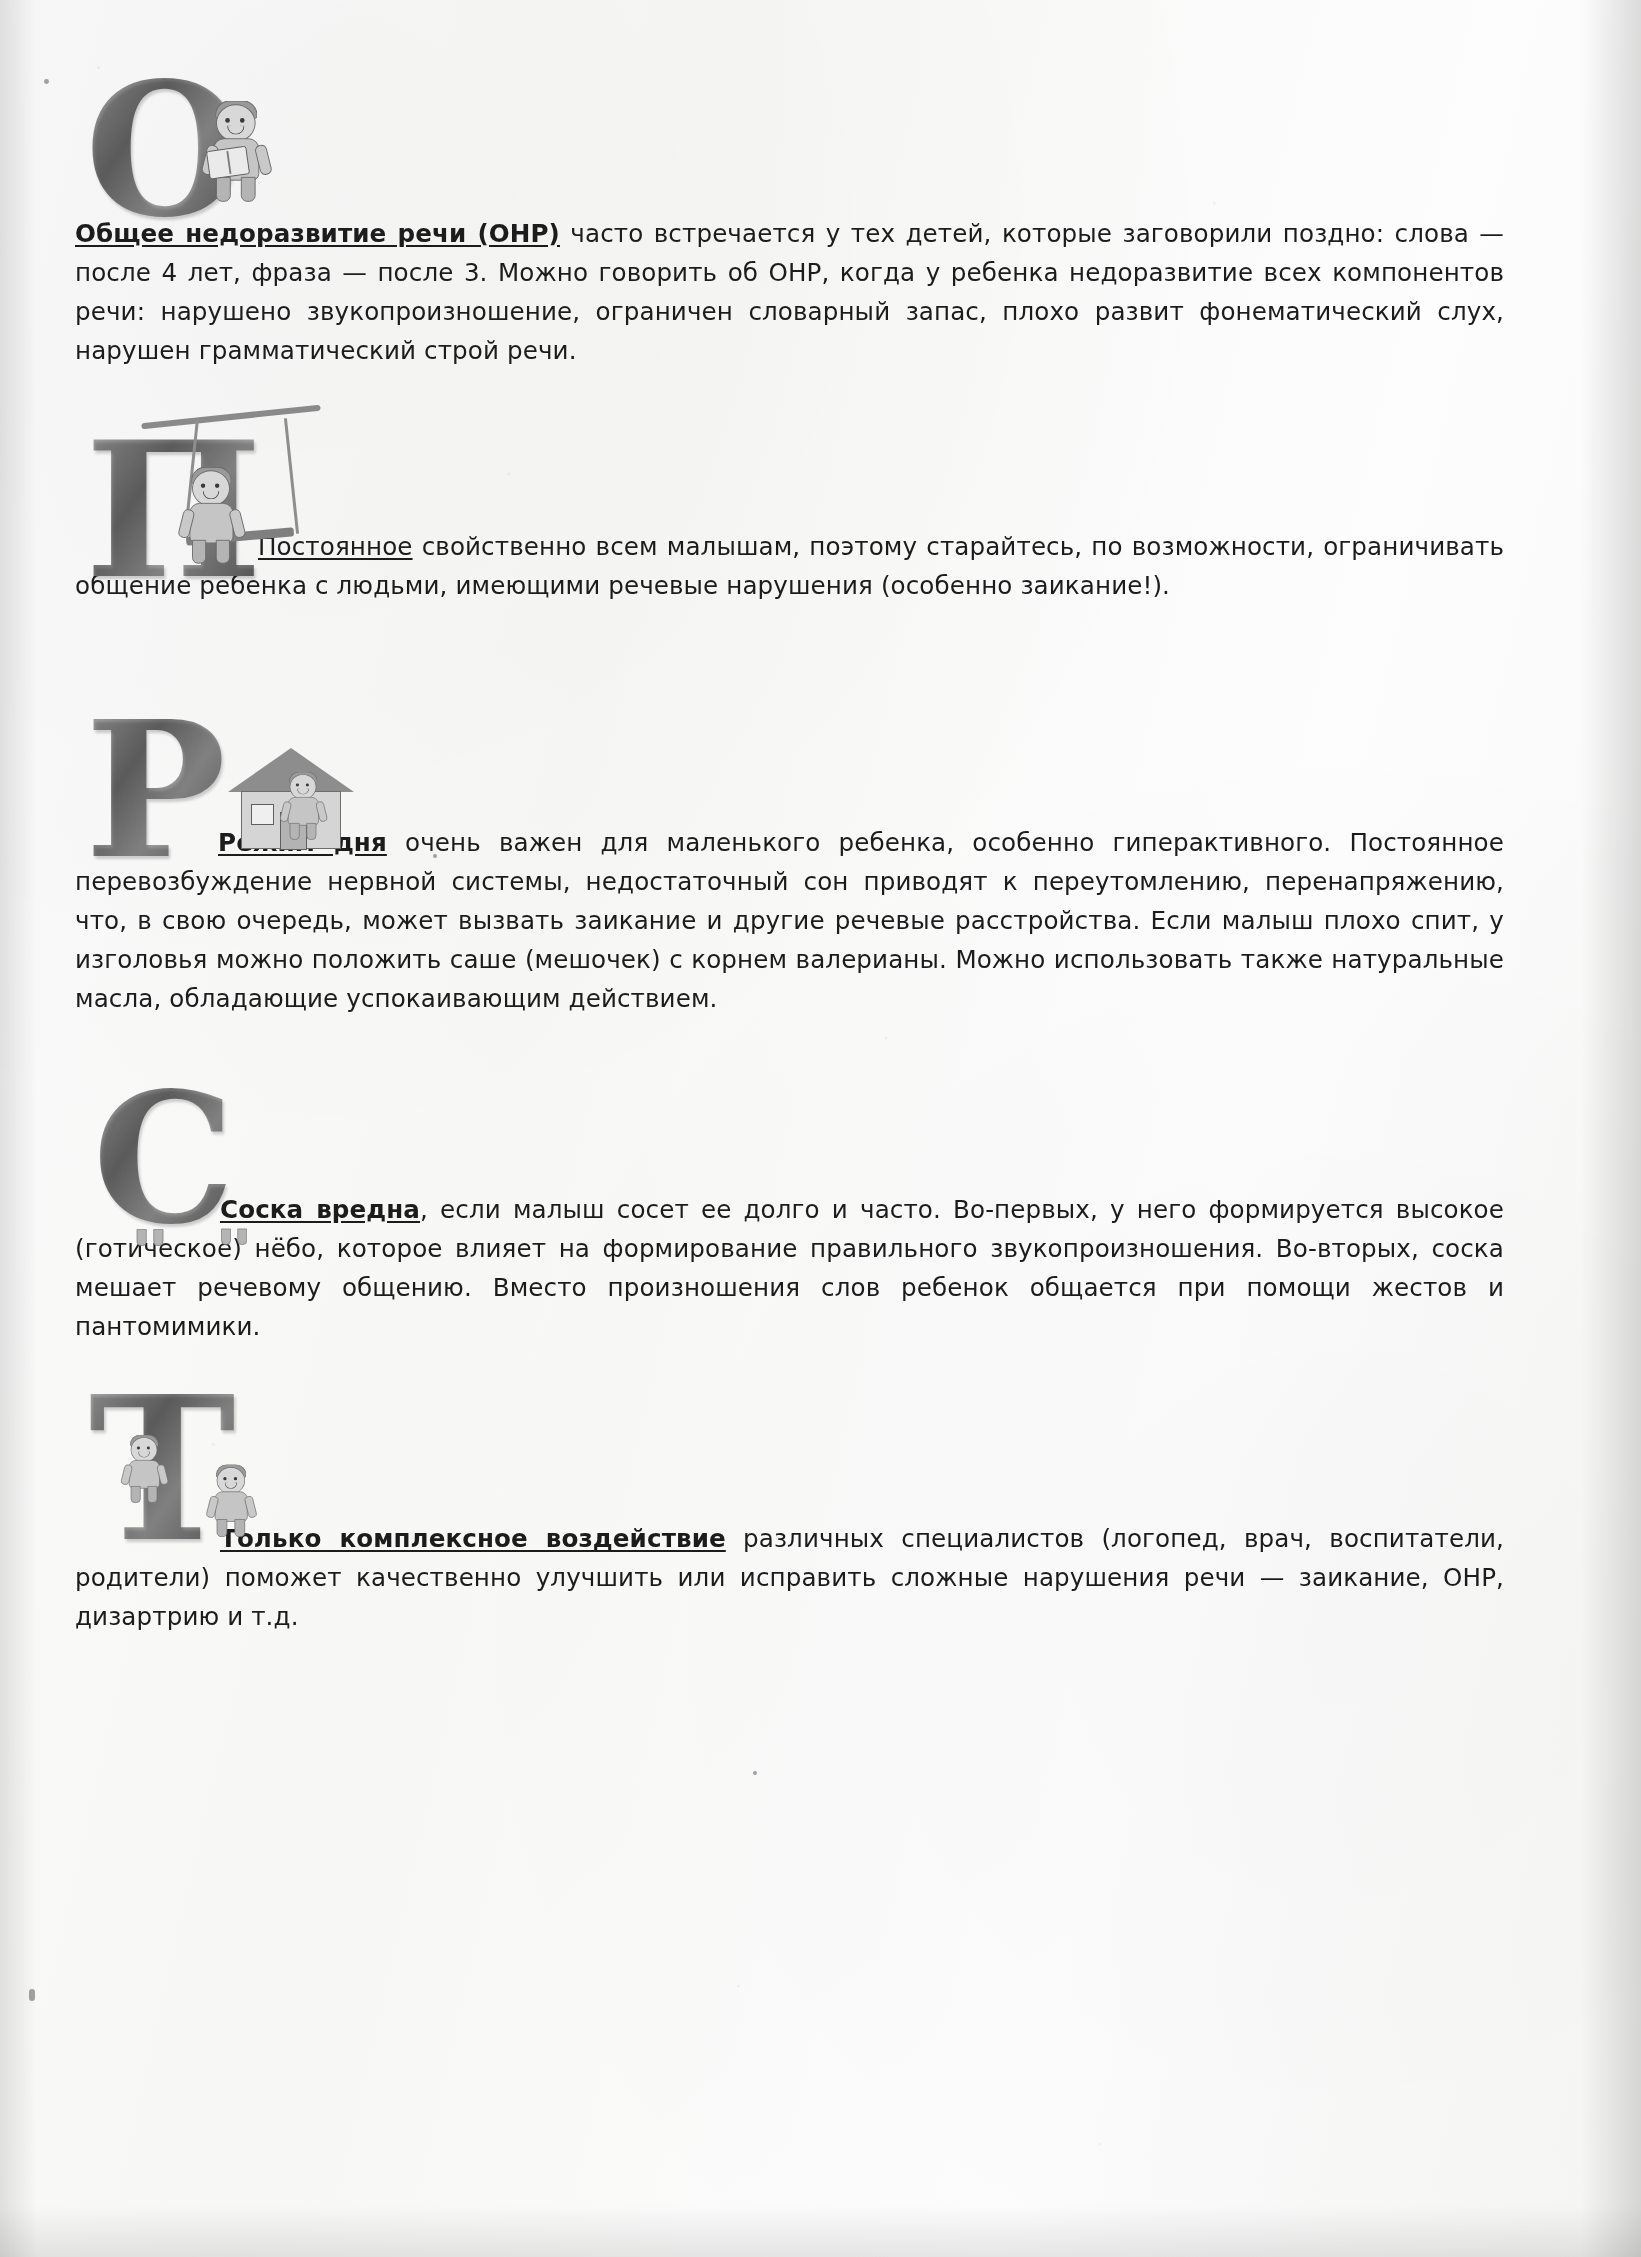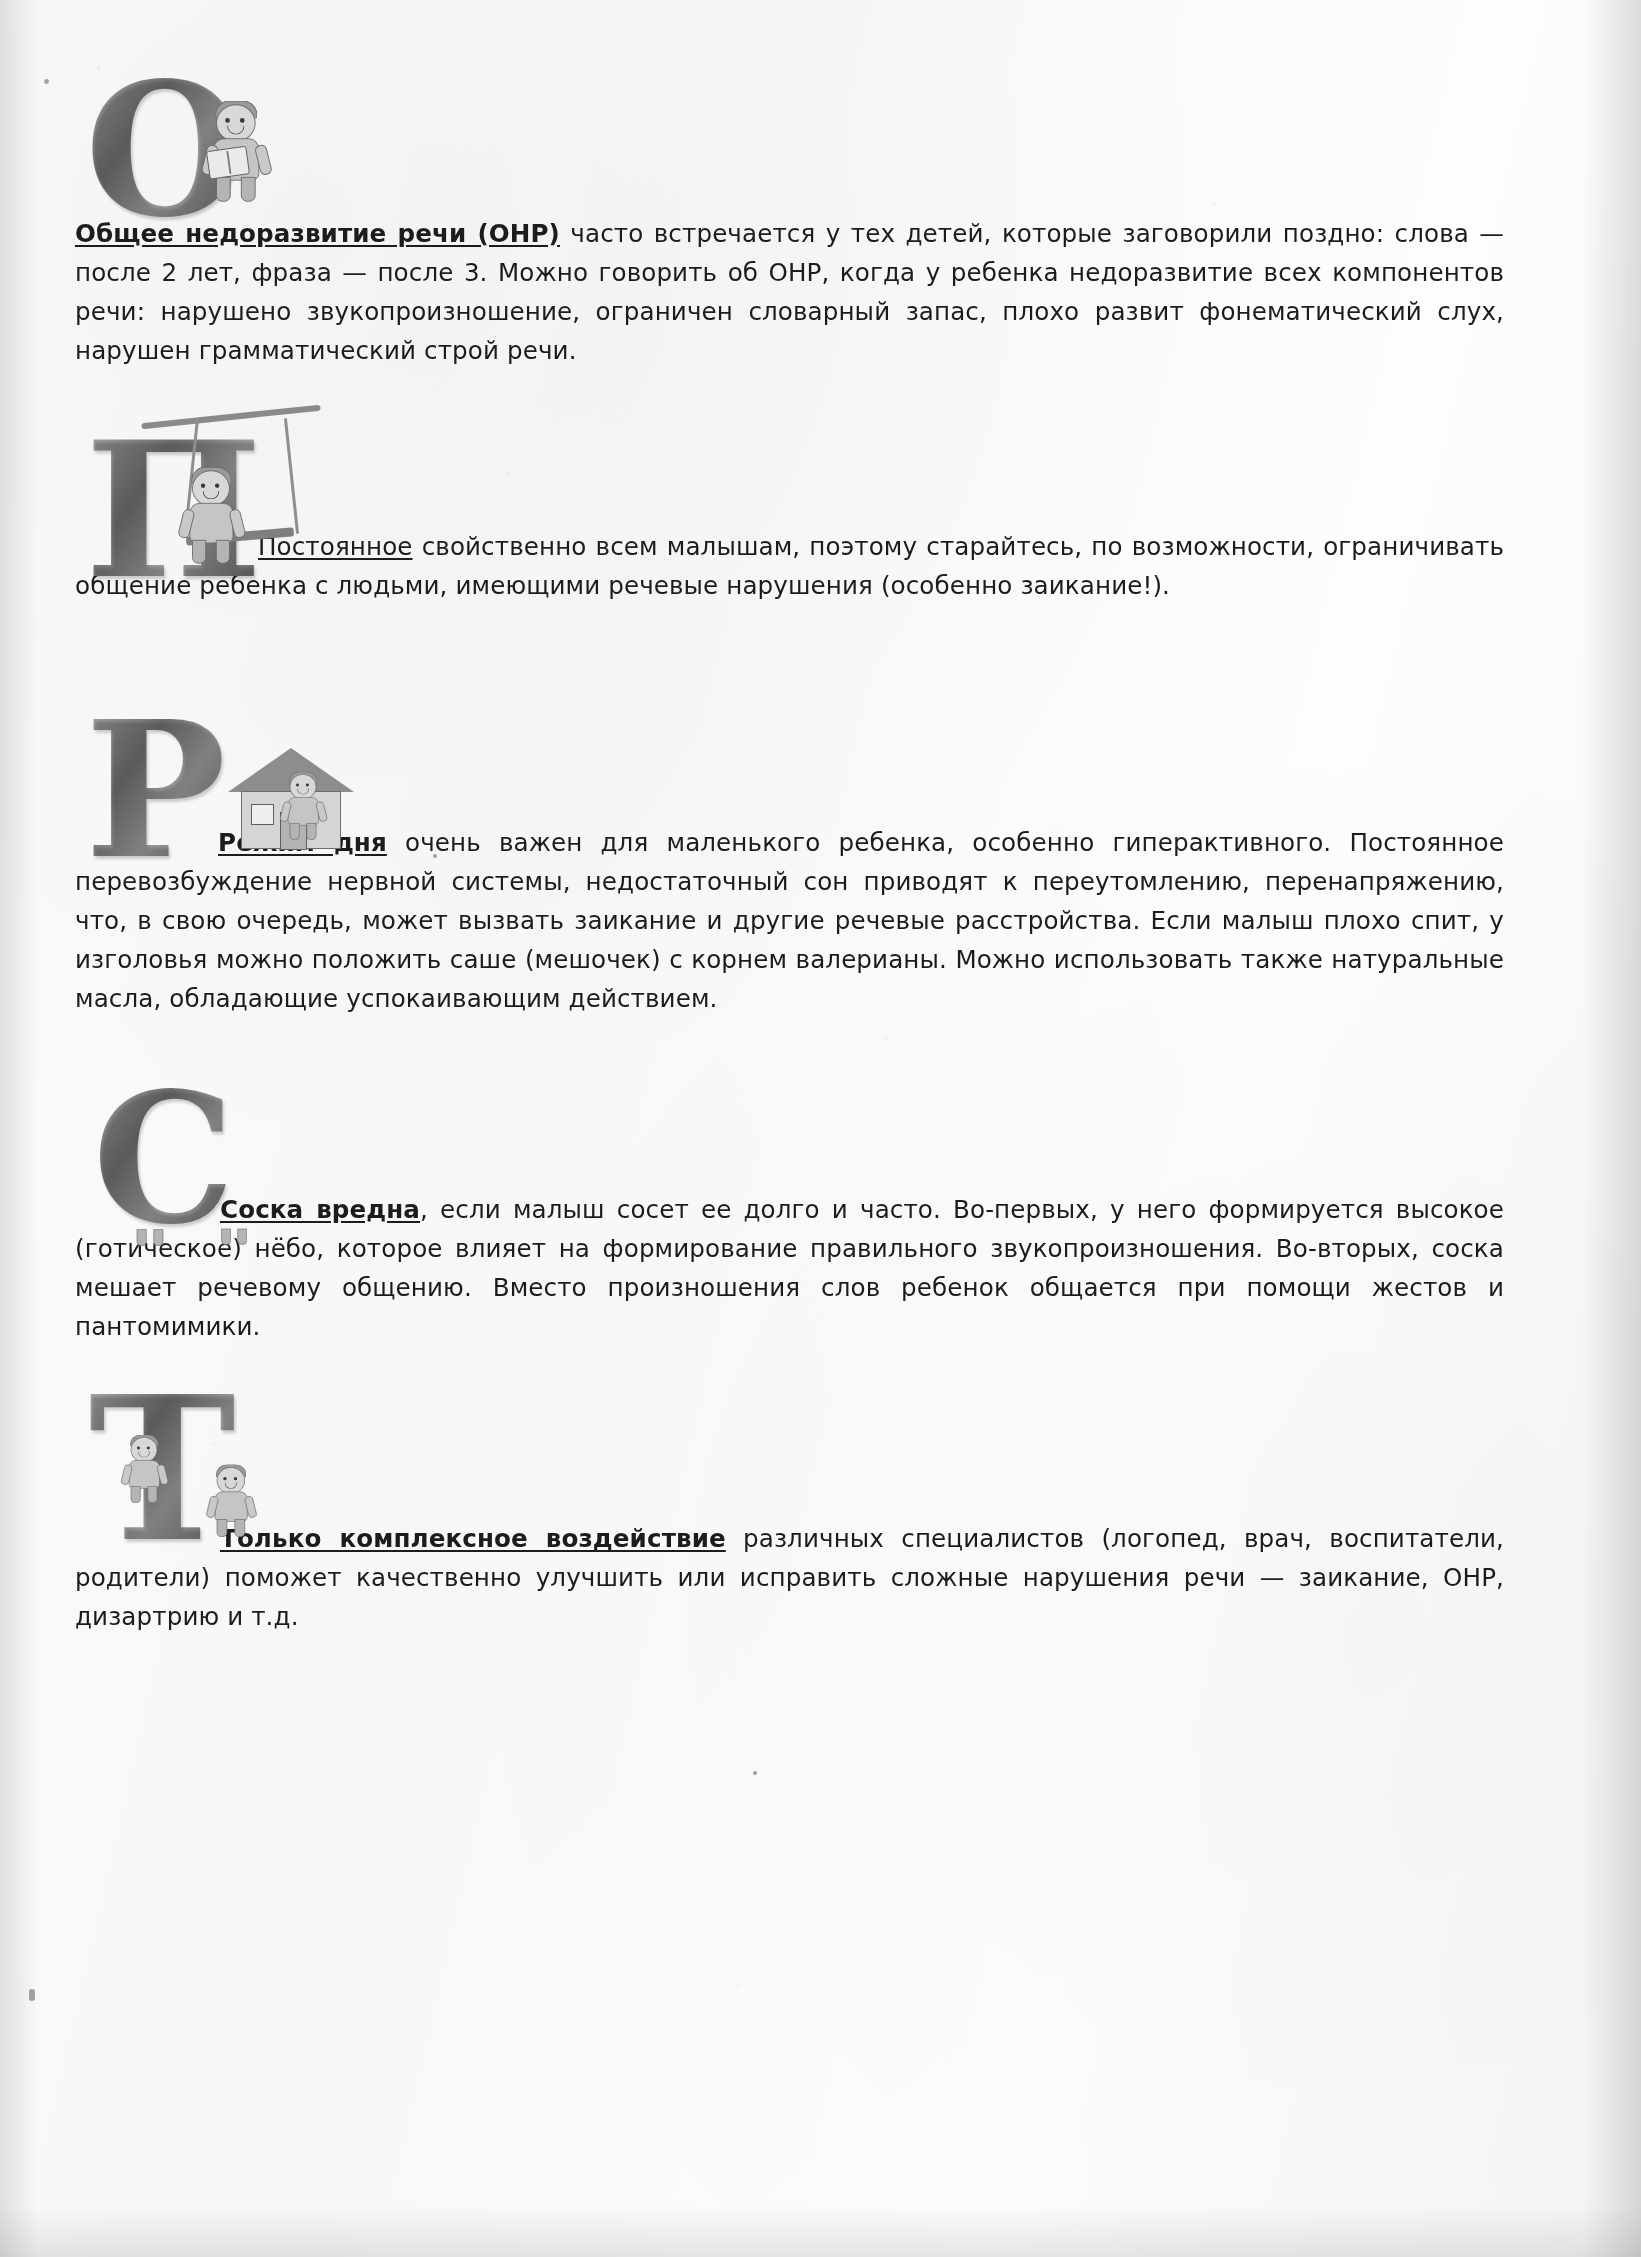--- a/index.html
+++ b/index.html
@@ -326,21 +326,21 @@
             <div class="smile"></div>
           <div class="body"></div>
           <div class="arm l"></div>
             <div class="arm r"></div>
           <div class="leg l"></div>
             <div class="leg r"></div>
           <div class="book"></div>
         </div>
       </div>
       <div class="para-wrap">
-        <p class="para"><span class="term">Общее недоразвитие речи (ОНР)</span><span> часто встречается у тех детей, которые заговорили поздно: слова — после 2 лет, фраза — после 3. Можно говорить об ОНР, когда у ребенка недоразвитие всех компонентов речи: нарушено звукопроизношение, ограничен словарный запас, плохо развит фонематический слух, нарушен грамматический строй речи.</span></p>
+        <p class="para"><span class="term">Общее недоразвитие речи (ОНР)</span><span> часто встречается у тех детей, которые заговорили поздно: слова — после 4 лет, фраза — после 3. Можно говорить об ОНР, когда у ребенка недоразвитие всех компонентов речи: нарушено звукопроизношение, ограничен словарный запас, плохо развит фонематический слух, нарушен грамматический строй речи.</span></p>
       </div>
     </div>
 
     <div class="spacer-md"></div>
 
     <div class="section sec-p">
       <div class="letter-art art-p">
         <div class="letter-glyph">П</div>
         <div class="swing">
           <div class="bar"></div>

